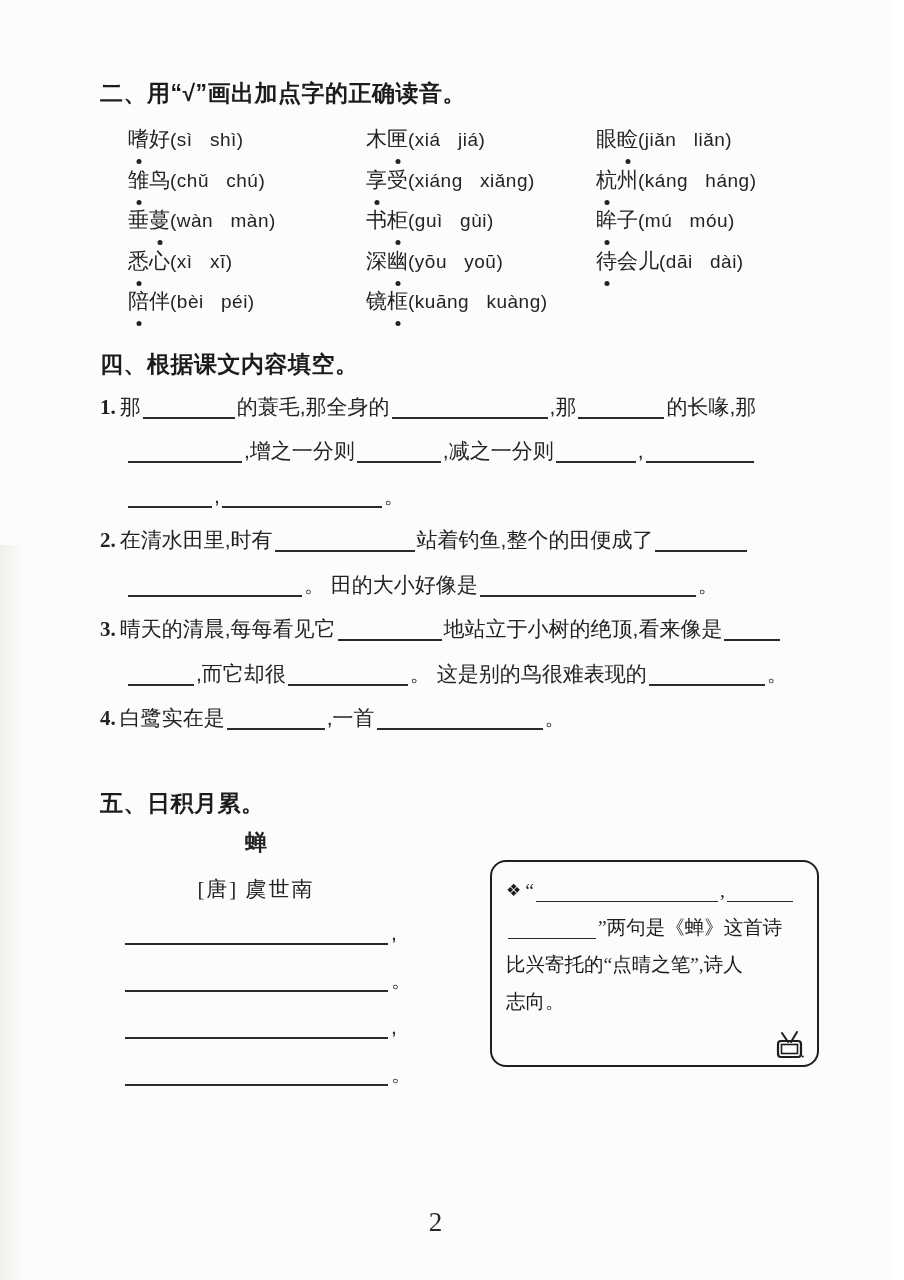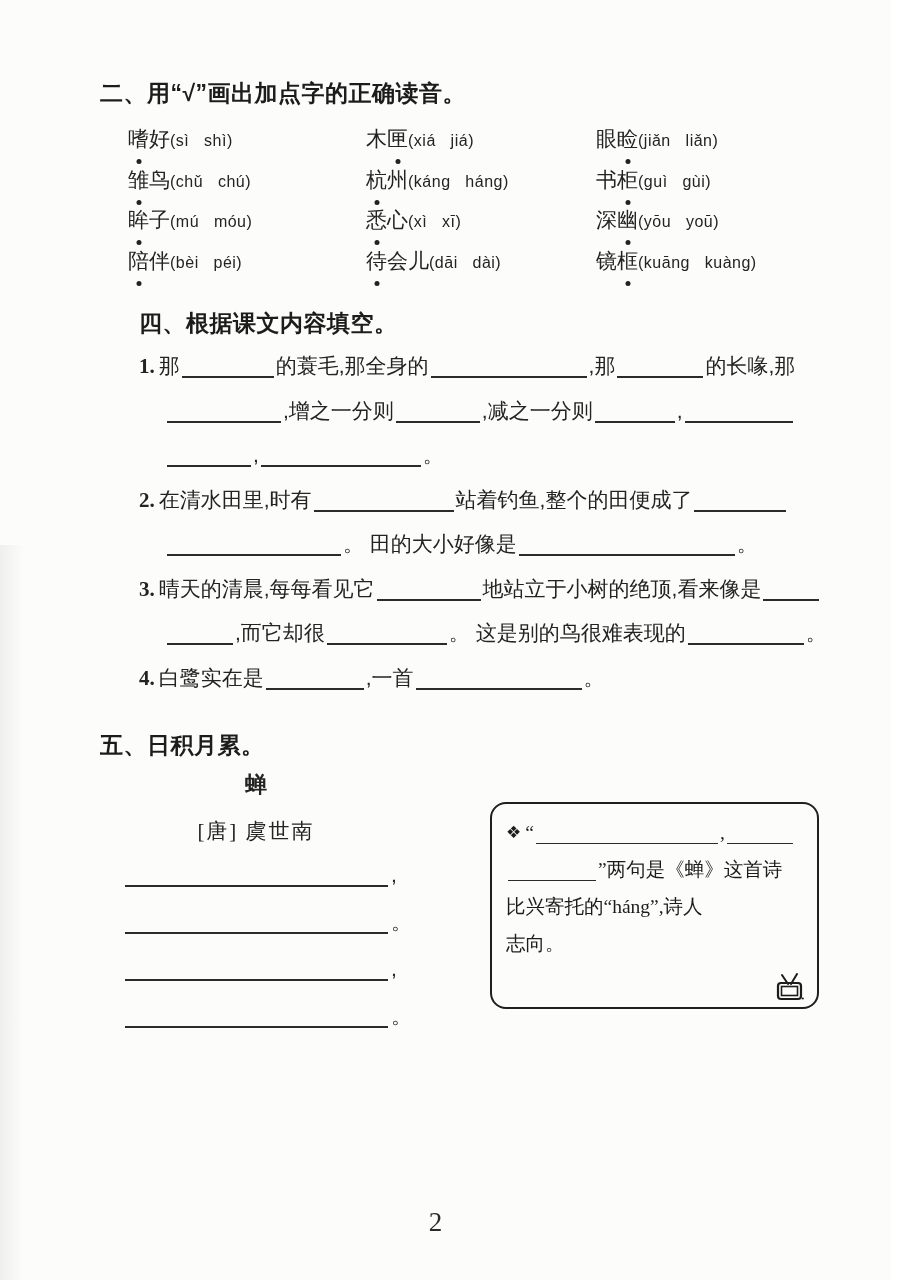--- a/index.html
+++ b/index.html
@@ -17,36 +17,36 @@
     position:absolute;left:0;top:545px;bottom:0;width:24px;
     background:linear-gradient(to right,#efefec,rgba(252,252,250,0));
     pointer-events:none;
   }
   h2{
     margin:0;font-size:23px;font-weight:bold;color:#1c1c1c;
     letter-spacing:0.5px;line-height:30px;
   }
   section{margin:0;}
   .sec3{margin-top:24px;}
-  .sec4{margin-top:26px;margin-left:39px;}
-  .sec5{margin-top:30px;}
+  .sec4{margin-top:26px;}
+  .sec5{margin-top:47px;}
   
   .word-grid{
     display:grid;
     grid-template-columns:238px 230px auto;
     padding-left:28px;margin-top:12px;
     font-size:21px;
   }
   .word-cell{height:40.5px;line-height:38px;white-space:nowrap;}
   .char{position:relative;display:inline-block;}
   .char.dotted::after{
     content:"";position:absolute;left:50%;transform:translateX(-50%);
     bottom:-6px;width:5px;height:5px;border-radius:50%;background:#222;
   }
-  .pinyin{font-size:16px;letter-spacing:0.5px;}
+  .pinyin{font-size:19px;letter-spacing:0.5px;}
   
   .blank{
     display:inline-block;height:1em;
     border-bottom:2px solid #2b2b2b;
     vertical-align:-5px;margin:0 2px;
   }
   
   .s3-line{margin-top:17px;font-size:21px;line-height:30px;}
   .s3-line b{font-family:"Liberation Serif",serif;font-size:21px;}
   .s3-blank{width:576px;margin-left:16px;}
@@ -93,27 +93,29 @@
 <div class="page">
   <div class="scan-edge"></div>
 
   <section class="sec2">
     <h2>二、用“√”画出加点字的正确读音。</h2>
     <div class="word-grid" id="word-grid">
         <div class="word-cell"><span class="word"><span class="char dotted">嗜</span><span class="char">好</span></span><span class="pinyin">(sì&nbsp;&nbsp;&nbsp;shì)</span></div>
         <div class="word-cell"><span class="word"><span class="char">木</span><span class="char dotted">匣</span></span><span class="pinyin">(xiá&nbsp;&nbsp;&nbsp;jiá)</span></div>
         <div class="word-cell"><span class="word"><span class="char">眼</span><span class="char dotted">睑</span></span><span class="pinyin">(jiǎn&nbsp;&nbsp;&nbsp;liǎn)</span></div>
         <div class="word-cell"><span class="word"><span class="char dotted">雏</span><span class="char">鸟</span></span><span class="pinyin">(chǔ&nbsp;&nbsp;&nbsp;chú)</span></div>
+        <div class="word-cell"><span class="word"><span class="char dotted">享</span><span class="char">受</span></span><span class="pinyin">(xiáng&nbsp;&nbsp;&nbsp;xiǎng)</span></div>
         <div class="word-cell"><span class="word"><span class="char dotted">杭</span><span class="char">州</span></span><span class="pinyin">(káng&nbsp;&nbsp;&nbsp;háng)</span></div>
+        <div class="word-cell"><span class="word"><span class="char">垂</span><span class="char dotted">蔓</span></span><span class="pinyin">(wàn&nbsp;&nbsp;&nbsp;màn)</span></div>
         <div class="word-cell"><span class="word"><span class="char">书</span><span class="char dotted">柜</span></span><span class="pinyin">(guì&nbsp;&nbsp;&nbsp;gùi)</span></div>
         <div class="word-cell"><span class="word"><span class="char dotted">眸</span><span class="char">子</span></span><span class="pinyin">(mú&nbsp;&nbsp;&nbsp;móu)</span></div>
         <div class="word-cell"><span class="word"><span class="char dotted">悉</span><span class="char">心</span></span><span class="pinyin">(xì&nbsp;&nbsp;&nbsp;xī)</span></div>
         <div class="word-cell"><span class="word"><span class="char">深</span><span class="char dotted">幽</span></span><span class="pinyin">(yōu&nbsp;&nbsp;&nbsp;yoū)</span></div>
+        <div class="word-cell"><span class="word"><span class="char dotted">待</span><span class="char">会</span><span class="char">儿</span></span><span class="pinyin">(dāi&nbsp;&nbsp;&nbsp;dài)</span></div>
         <div class="word-cell"><span class="word"><span class="char dotted">陪</span><span class="char">伴</span></span><span class="pinyin">(bèi&nbsp;&nbsp;&nbsp;péi)</span></div>
-        <div class="word-cell"><span class="word"><span class="char dotted">待</span><span class="char">会</span><span class="char">儿</span></span><span class="pinyin">(dāi&nbsp;&nbsp;&nbsp;dài)</span></div>
         <div class="word-cell"><span class="word"><span class="char">镜</span><span class="char dotted">框</span></span><span class="pinyin">(kuāng&nbsp;&nbsp;&nbsp;kuàng)</span></div>
       </div>
   </section>
 
 
   <section class="sec4">
     <h2>四、根据课文内容填空。</h2>
     <div class="s4-lines" id="s4-lines">
         <div class="s4-line"><b>1.</b><span>那</span><span class="blank" style="width: 92px;"></span><span>的蓑毛,那全身的</span><span class="blank" style="width: 156px;"></span><span>,那</span><span class="blank" style="width: 86px;"></span><span>的长喙,那</span></div>
         <div class="s4-line cont"><span class="blank" style="width: 114px;"></span><span>,增之一分则</span><span class="blank" style="width: 84px;"></span><span>,减之一分则</span><span class="blank" style="width: 80px;"></span><span>,</span><span class="blank" style="width: 108px;"></span></div>
@@ -136,21 +138,21 @@
             <div class="poem-line"><span class="blank"></span><span class="punct">,</span></div>
             <div class="poem-line"><span class="blank"></span><span class="punct">。</span></div>
             <div class="poem-line"><span class="blank"></span><span class="punct">,</span></div>
             <div class="poem-line"><span class="blank"></span><span class="punct">。</span></div>
           </div>
       </div>
       <div class="note-box">
         <div id="box-lines">
             <div class="box-line"><span class="bullet">❖</span><span>“</span><span class="blank" style="width: 182px;"></span><span>,</span><span class="blank" style="width: 66px;"></span></div>
             <div class="box-line"><span class="blank" style="width: 88px;"></span><span>”两句是《蝉》这首诗</span></div>
-            <div class="box-line"><span>比兴寄托的“háng”,诗人</span></div>
+            <div class="box-line"><span>比兴寄托的“点晴之笔”,诗人</span></div>
             <div class="box-line"><span>志向。</span></div>
           </div>
         <svg class="tv-icon" width="30" height="28" viewBox="0 0 30 28">
           <path d="M7 2 L13 11 M22 1 L16 11" stroke="#1c1c1c" stroke-width="2" fill="none" stroke-linecap="round"></path>
           <rect x="3" y="10" width="23" height="16" rx="3" fill="none" stroke="#1c1c1c" stroke-width="2.2"></rect>
           <rect x="6.5" y="13.5" width="16" height="9" fill="none" stroke="#1c1c1c" stroke-width="1.6"></rect>
           <circle cx="27.8" cy="25.5" r="1.1" fill="#1c1c1c"></circle>
         </svg>
       </div>
     </div>

